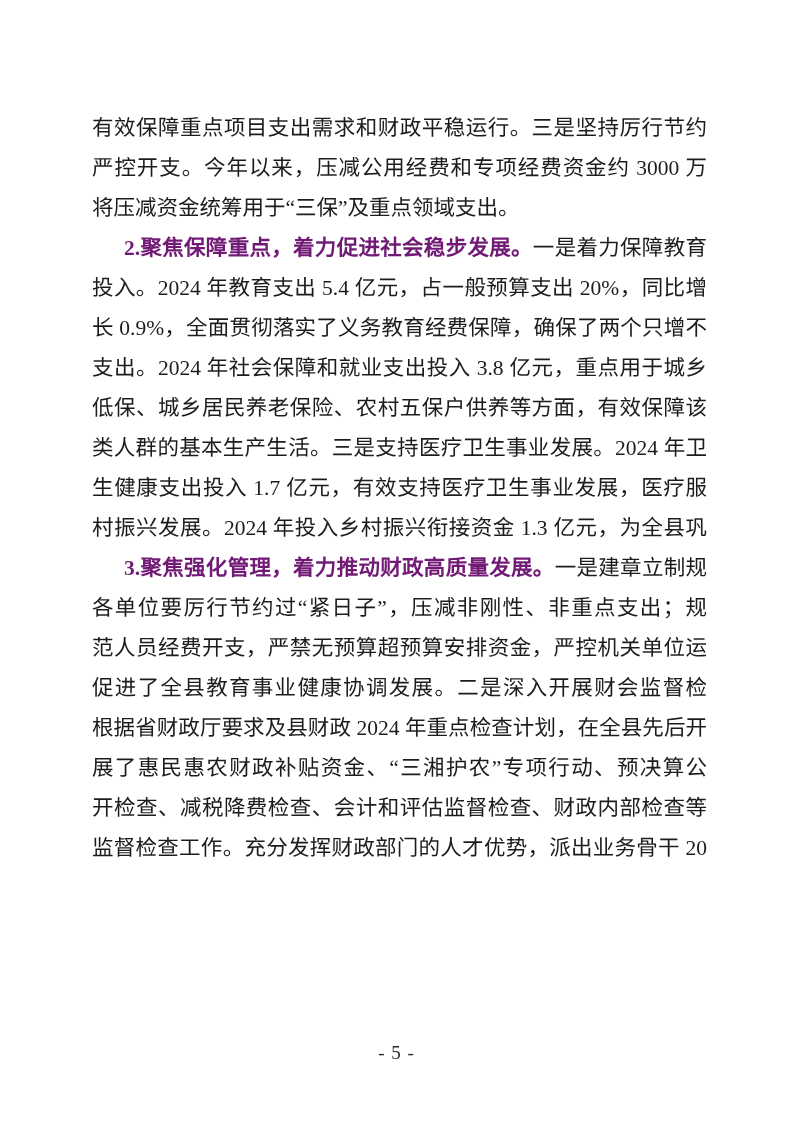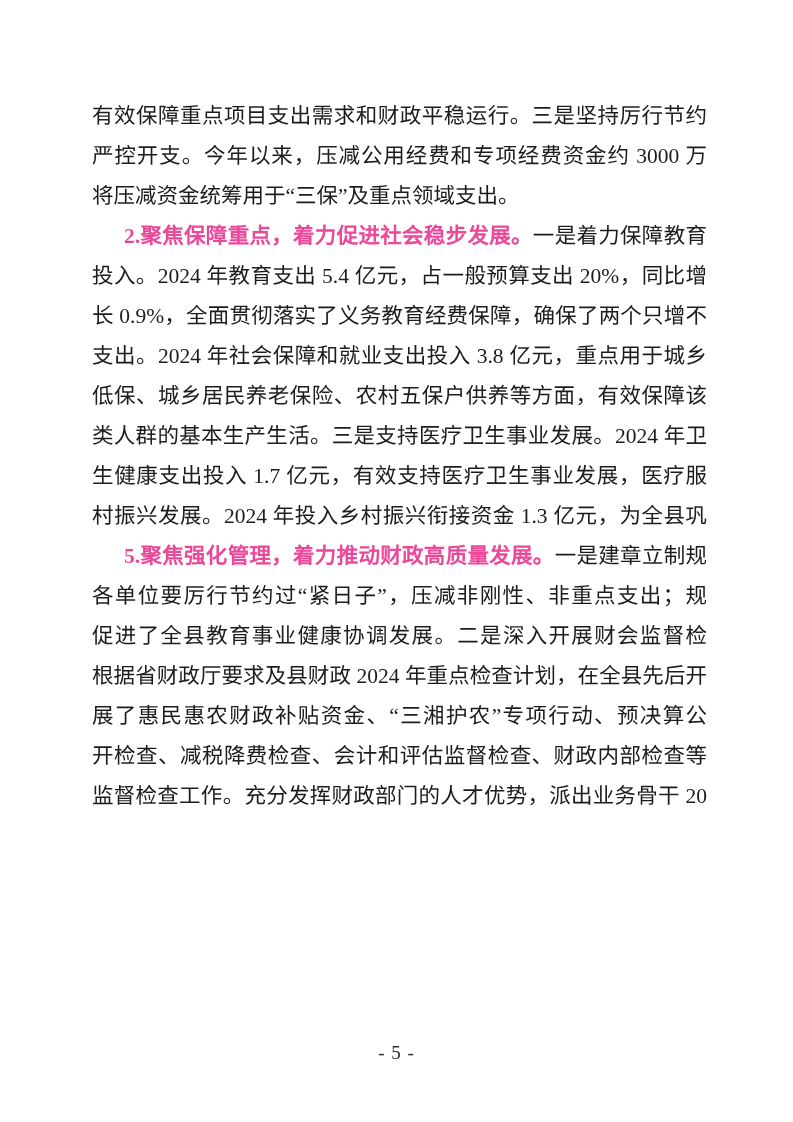--- a/index.html
+++ b/index.html
@@ -12,21 +12,21 @@
     width: 793px;
     height: 1122px;
     background: #ffffff;
     overflow: hidden;
     font-family: "Liberation Serif", "DejaVu Serif", serif;
     color: #1c1c1c;
   }
   .text-block {
     position: absolute;
     left: 92px;
-    top: 96px;
+    top: 108px;
     width: 615px;
   }
   .paragraph {
     margin: 0;
     padding: 0;
   }
   .line {
     height: 40px;
     line-height: 40px;
     font-size: 21.5px;
@@ -42,21 +42,21 @@
     text-align-last: left;
   }
   .line.indent {
     padding-left: 32px;
   }
   .seg {
     color: #1c1c1c;
   }
   .seg.bold {
     font-weight: bold;
-    color: #ec4899;
+    color: #701a75;
   }
   .page-footer {
     position: absolute;
     left: 0;
     right: 0;
     top: 1040px;
     height: 26px;
     line-height: 26px;
     text-align: center;
     font-size: 19px;
@@ -78,22 +78,23 @@
         <div class="line fill indent"><span class="seg bold">2.聚焦保障重点，着力促进社会稳步发展。</span><span class="seg">一是着力保障教育</span></div>
         <div class="line fill"><span class="seg">投入。2024 年教育支出 5.4 亿元，占一般预算支出 20%，同比增</span></div>
         <div class="line fill"><span class="seg">长 0.9%，全面贯彻落实了义务教育经费保障，确保了两个只增不</span></div>
         <div class="line fill"><span class="seg">支出。2024 年社会保障和就业支出投入 3.8 亿元，重点用于城乡</span></div>
         <div class="line fill"><span class="seg">低保、城乡居民养老保险、农村五保户供养等方面，有效保障该</span></div>
         <div class="line fill"><span class="seg">类人群的基本生产生活。三是支持医疗卫生事业发展。2024 年卫</span></div>
         <div class="line fill"><span class="seg">生健康支出投入 1.7 亿元，有效支持医疗卫生事业发展，医疗服务</span></div>
         <div class="line fill"><span class="seg">村振兴发展。2024 年投入乡村振兴衔接资金 1.3 亿元，为全县巩</span></div>
       </div>
       <div class="paragraph">
-        <div class="line fill indent"><span class="seg bold">5.聚焦强化管理，着力推动财政高质量发展。</span><span class="seg">一是建章立制规</span></div>
+        <div class="line fill indent"><span class="seg bold">3.聚焦强化管理，着力推动财政高质量发展。</span><span class="seg">一是建章立制规</span></div>
         <div class="line fill"><span class="seg">各单位要厉行节约过“紧日子”，压减非刚性、非重点支出；规</span></div>
+        <div class="line fill"><span class="seg">范人员经费开支，严禁无预算超预算安排资金，严控机关单位运</span></div>
         <div class="line fill"><span class="seg">促进了全县教育事业健康协调发展。二是深入开展财会监督检查。</span></div>
         <div class="line fill"><span class="seg">根据省财政厅要求及县财政 2024 年重点检查计划，在全县先后开</span></div>
         <div class="line fill"><span class="seg">展了惠民惠农财政补贴资金、“三湘护农”专项行动、预决算公</span></div>
         <div class="line fill"><span class="seg">开检查、减税降费检查、会计和评估监督检查、财政内部检查等</span></div>
         <div class="line fill"><span class="seg">监督检查工作。充分发挥财政部门的人才优势，派出业务骨干 20</span></div>
       </div>
     </div>
   <div class="page-footer">- 5 -</div>
 </div>
 

